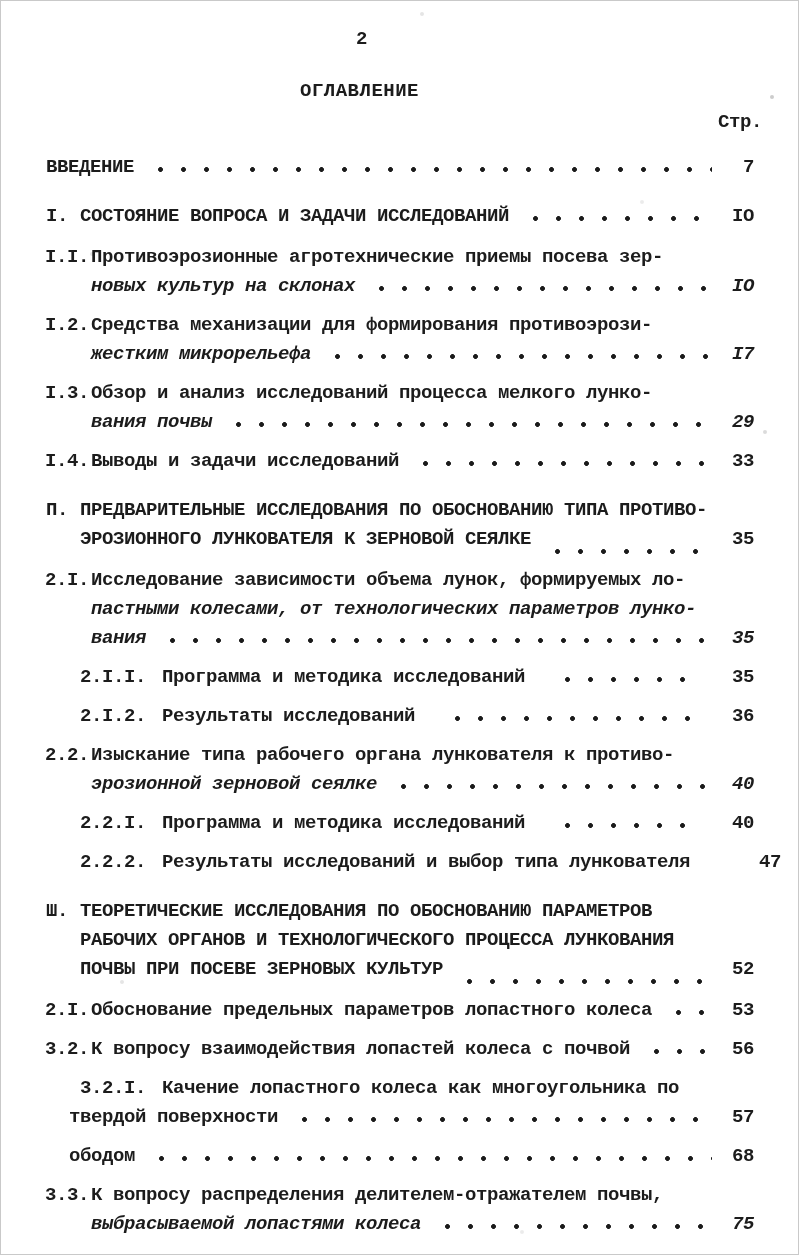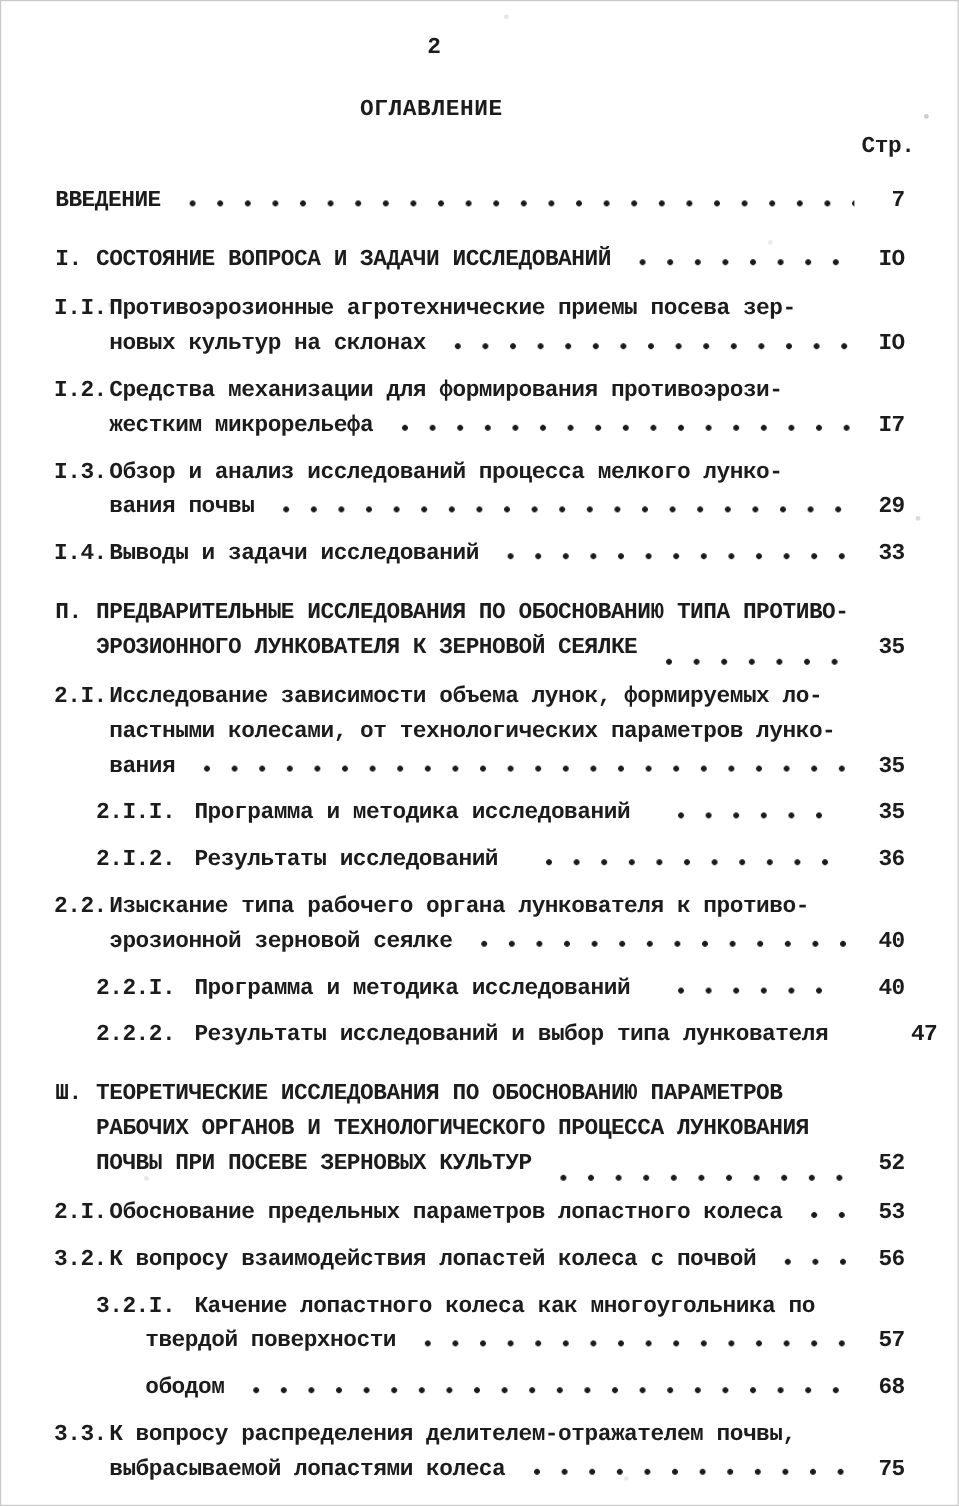--- a/index.html
+++ b/index.html
@@ -54,23 +54,23 @@
     padding-right: 44px;
   }
   .label { flex: 0 0 auto; white-space: pre; }
   .level-0 .label { min-width: 34px; }
   .level-1 .label { min-width: 46px; }
   .level-2 .label { min-width: 64px; }
   .txt { flex: 0 1 auto; white-space: pre; }
   .level-0 .line.first { padding-left: 45px; }
   .level-0 .line.cont  { padding-left: 79px; align-items: flex-end; }
   .level-1 .line.first { padding-left: 44px; }
-  .level-1 .line.cont  { padding-left: 90px; }
+  .level-1 .line.cont  { padding-left: 90px; font-style: italic; }
   .level-2 .line.first { padding-left: 79px; gap: 16px; }
-  .level-2 .line.cont  { padding-left: 120px; }
+  .level-2 .line.cont  { padding-left: 68px; }
   .dots {
     flex: 1 1 0;
     min-width: 6px;
     height: 5px;
     margin: 0 6px 0 11px;
     background-image: radial-gradient(circle, #1b1b1b 2.1px, rgba(0,0,0,0) 2.7px);
     background-size: 23px 5px;
     background-repeat: repeat-x;
     background-position: 4px 50%;
   }

